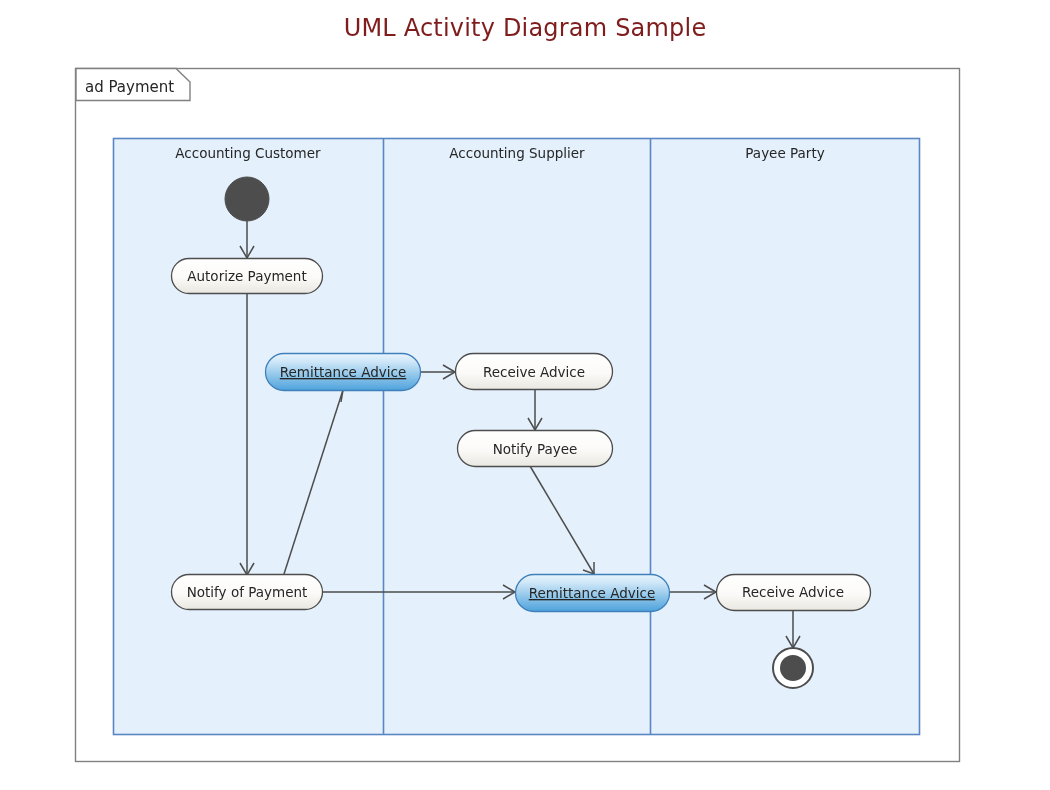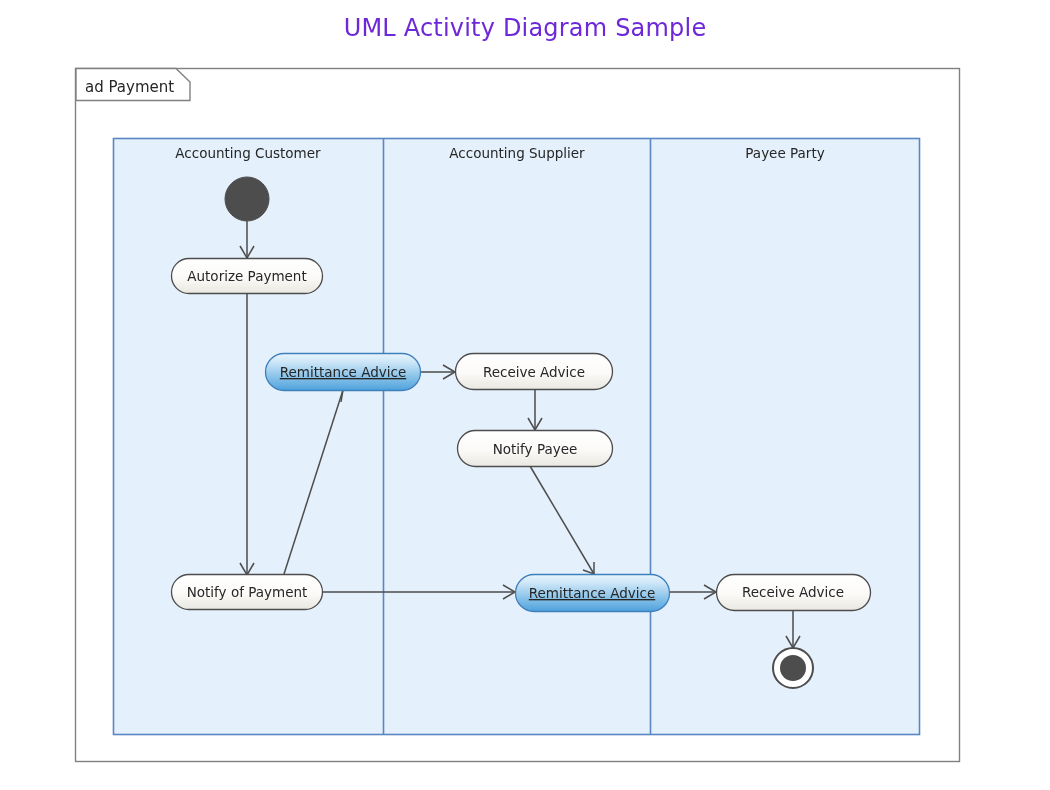--- a/index.html
+++ b/index.html
@@ -14,21 +14,21 @@
     overflow: hidden;
     position: relative;
   }
   #page-title {
     position: absolute;
     top: 14px;
     left: 0;
     width: 1050px;
     text-align: center;
     font-size: 24px;
-    color: #6d28d9;
+    color: #7f1d1d;
     font-family: "DejaVu Sans", "Liberation Sans", sans-serif;
     letter-spacing: 0.2px;
   }
   #canvas {
     position: absolute;
     top: 8px;
     left: 0;
     width: 1050px;
     height: 790px;
   }

